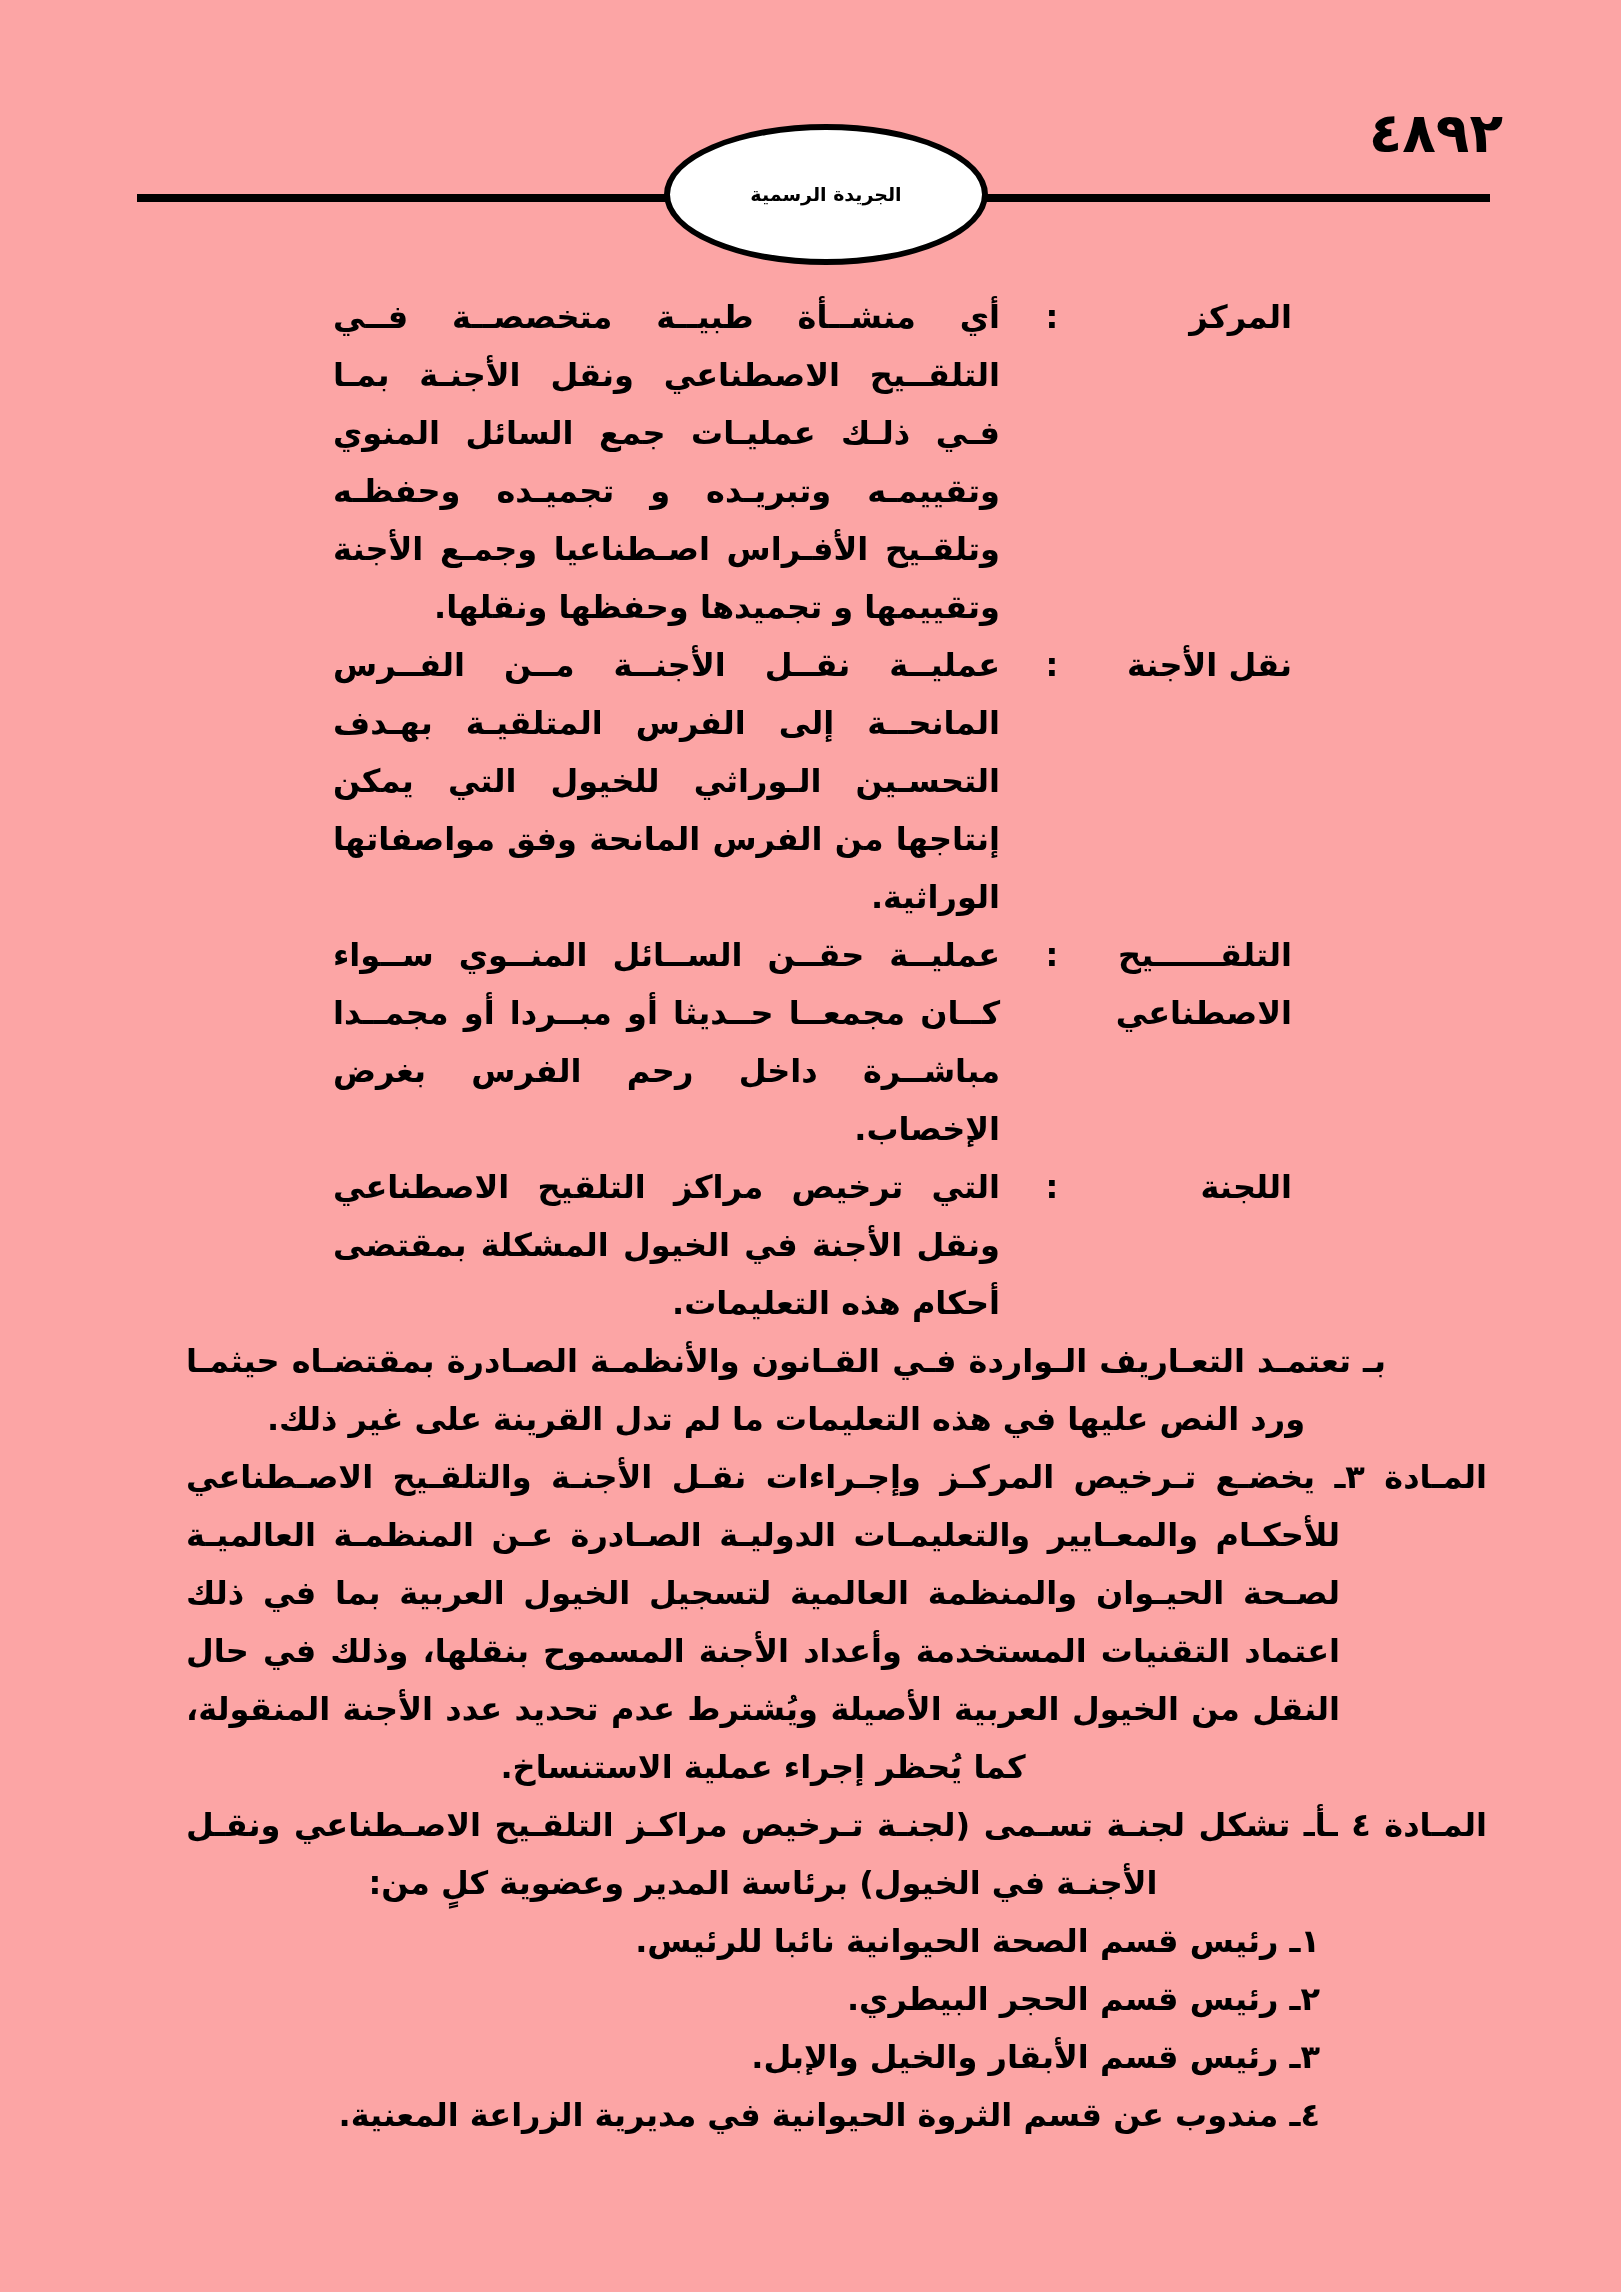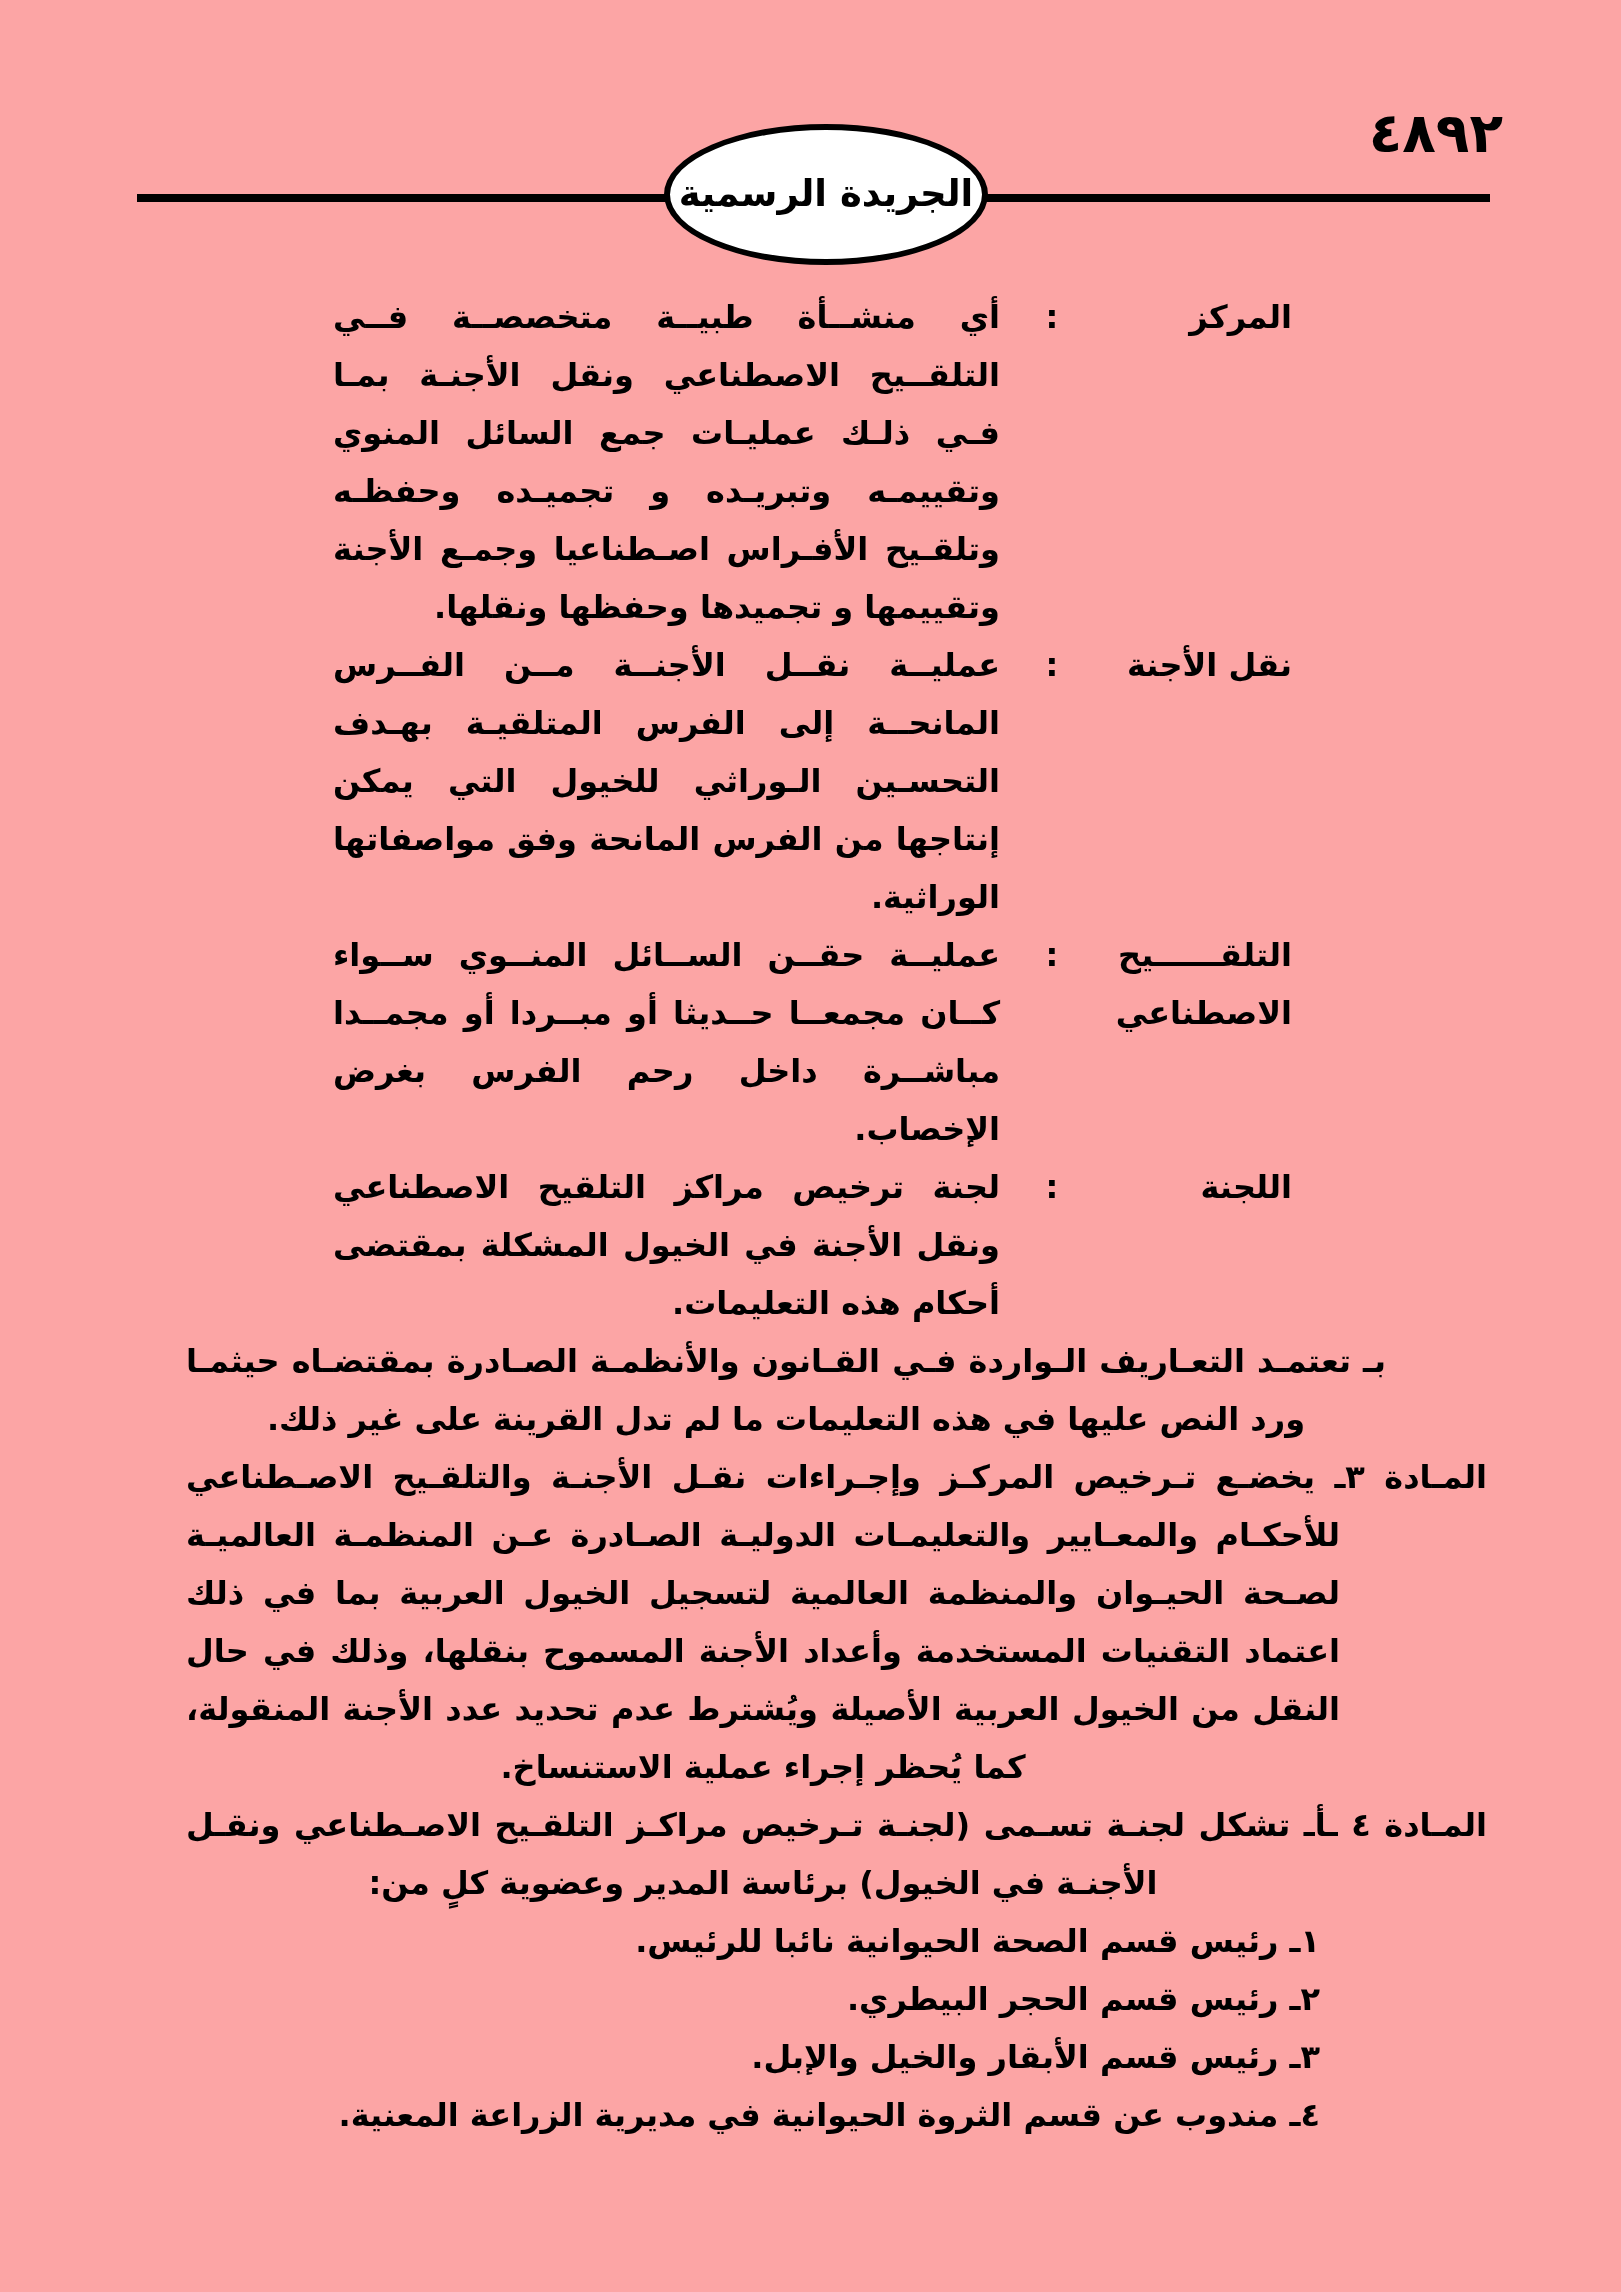--- a/index.html
+++ b/index.html
@@ -40,21 +40,21 @@
     height: 141px;
     box-sizing: border-box;
     background: #ffffff;
     border: 6.9px solid #000000;
     border-radius: 50%;
     display: flex;
     align-items: center;
     justify-content: center;
   }
   .gazette-seal .seal-label {
-    font-size: 37px;
+    font-size: 19px;
     line-height: 1.2;
     white-space: nowrap;
   }
 
   
   .body-text {
     position: absolute;
     top: 288px;
     right: 134px;
     width: 1350px;
@@ -151,21 +151,21 @@
         </div>
         <div class="def-colon">:</div>
         <div class="def-text">عمليــة حقــن الســائل المنــوي ســواء كــان مجمعــا حــديثا أو مبــردا أو مجمــدا مباشــرة داخل رحم الفرس بغرض الإخصاب.</div>
       </div>
 
       <div class="def-row">
         <div class="def-term">
           <span class="term-line">اللجنة</span>
         </div>
         <div class="def-colon">:</div>
-        <div class="def-text">لجنة ترخيص مراكز التلقيح الاصطناعي ونقل الأجنة في الخيول المشكلة بمقتضى أحكام هذه التعليمات.</div>
+        <div class="def-text">التي ترخيص مراكز التلقيح الاصطناعي ونقل الأجنة في الخيول المشكلة بمقتضى أحكام هذه التعليمات.</div>
       </div>
 
     </div>
 
     <div class="para-item-b">بـ تعتمـد التعـاريف الـواردة فـي القـانون والأنظمـة الصـادرة بمقتضـاه حيثمـا ورد النص عليها في هذه التعليمات ما لم تدل القرينة على غير ذلك.</div>
 
     <div class="para-article">المـادة ٣ـ يخضـع تـرخيص المركـز وإجـراءات نقـل الأجنـة والتلقـيح الاصـطناعي للأحكـام والمعـايير والتعليمـات الدوليـة الصـادرة عـن المنظمـة العالميـة لصـحة الحيـوان والمنظمة العالمية لتسجيل الخيول العربية بما في ذلك اعتماد التقنيات المستخدمة وأعداد الأجنة المسموح بنقلها، وذلك في حال النقل من الخيول العربية الأصيلة ويُشترط عدم تحديد عدد الأجنة المنقولة، كما يُحظر إجراء عملية الاستنساخ.</div>
 
     <div class="para-article">المـادة ٤ ـأـ تشكل لجنـة تسـمى (لجنـة تـرخيص مراكـز التلقـيح الاصـطناعي ونقـل الأجنـة في الخيول) برئاسة المدير وعضوية كلٍ من:</div>
 

